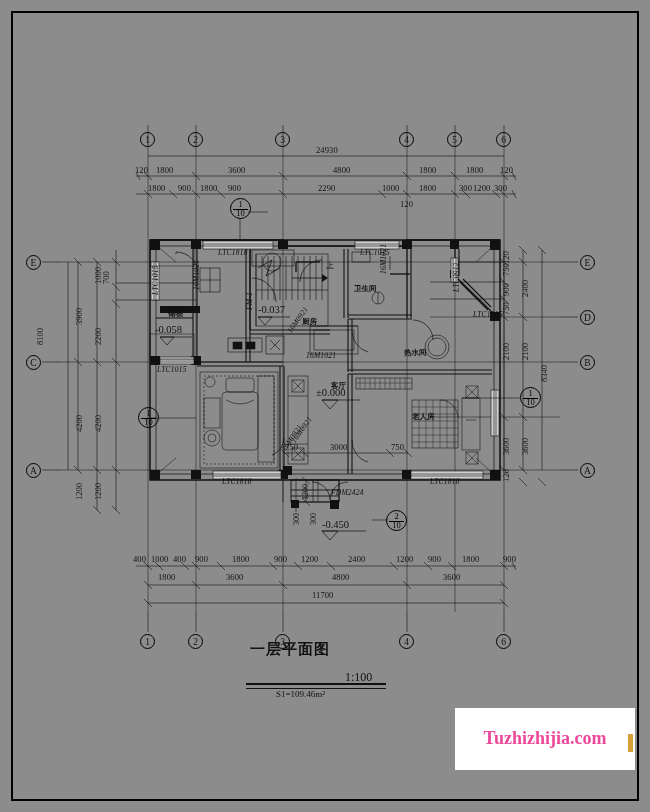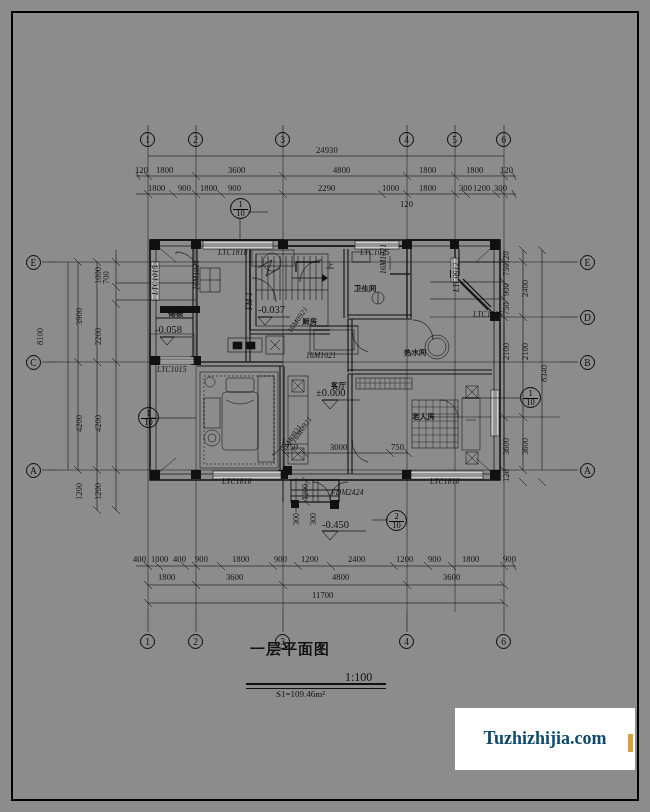--- a/index.html
+++ b/index.html
@@ -31,21 +31,21 @@
   .dbub{position:absolute;width:21px;height:21px;border:1.1px solid #000;border-radius:50%;
         box-sizing:border-box;}
   .dbub .num{position:absolute;left:0;right:0;top:0px;text-align:center;font-size:8.5px;}
   .dbub .den{position:absolute;left:0;right:0;bottom:0px;text-align:center;font-size:8.5px;}
   .dbub .bar{position:absolute;left:2px;right:2px;top:10px;height:1px;background:#000;}
 
   
   .wm{position:absolute;left:455px;top:708px;width:180px;height:62px;background:#fff;
       display:flex;flex-direction:column;align-items:center;justify-content:center;}
   .wm .cn{font-size:25px;font-weight:bold;font-family:"DejaVu Sans",sans-serif;color:#111;letter-spacing:2px;line-height:1.05;}
-  .wm .en{font-size:18px;font-weight:bold;font-family:"Liberation Serif",serif;color:#0c4a6e;letter-spacing:0px;line-height:1.1;}
+  .wm .en{font-size:18px;font-weight:bold;font-family:"Liberation Serif",serif;color:#ec4899;letter-spacing:0px;line-height:1.1;}
   .wm .tab{position:absolute;right:2px;top:26px;width:5px;height:18px;background:#d8a03a;}
 </style>
 </head>
 <body>
 
 <div id="root">
 
   <div class="frame"></div>
 
   <svg class="svgwrap" viewBox="0 0 650 812">

